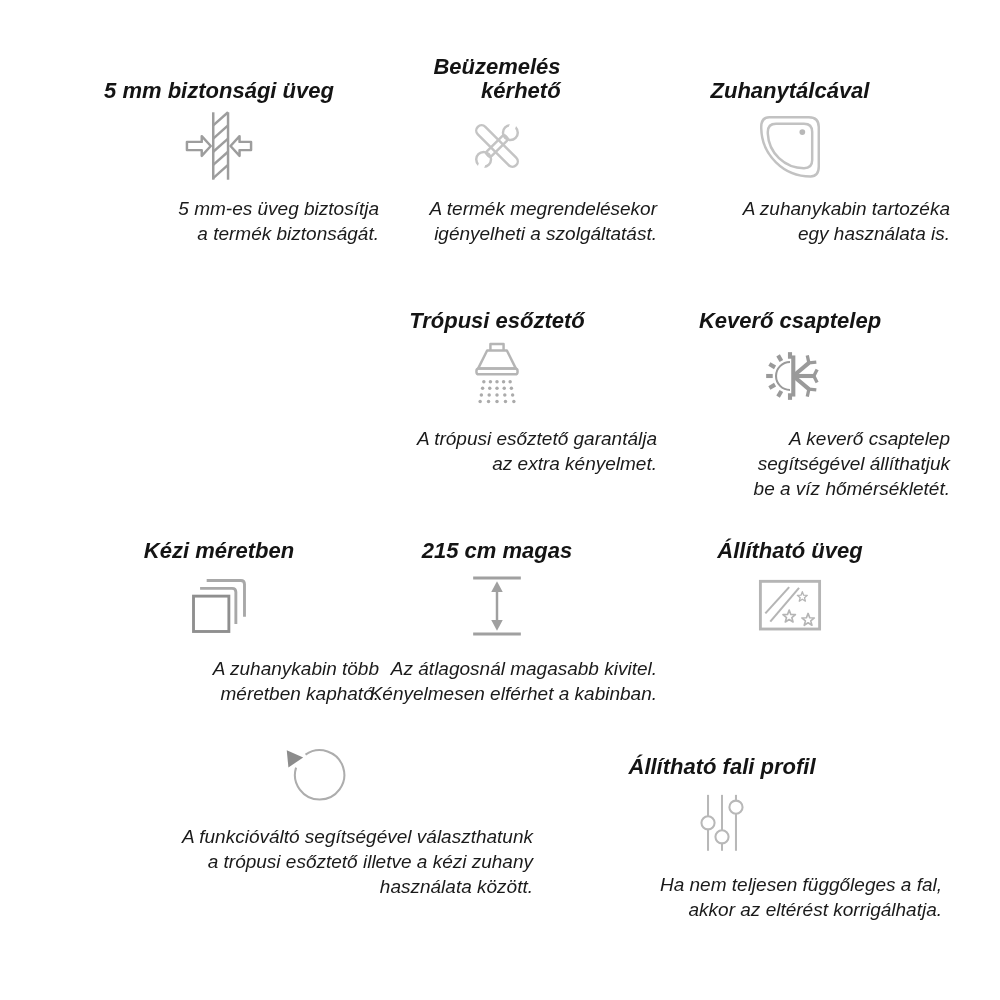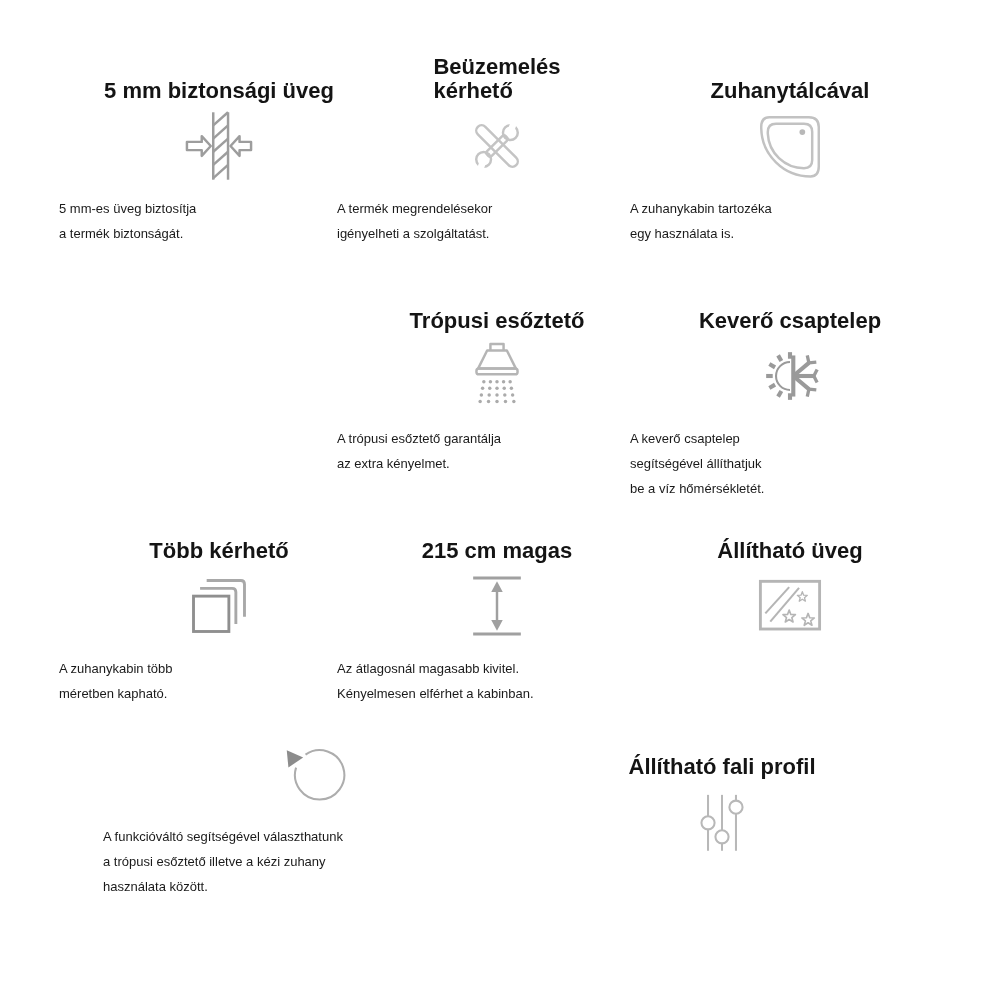--- a/index.html
+++ b/index.html
@@ -1,28 +1,28 @@
 <!DOCTYPE html>
 <html><head>
 <meta charset="utf-8">
 <style>
   html,body{margin:0;padding:0;background:#fff;}
   #canvas{
     position:relative;width:1000px;height:1000px;background:#fff;overflow:hidden;
     font-family:"Liberation Sans","DejaVu Sans",sans-serif;color:#1a1a1a;
   }
-  .feature{position:absolute;text-align:left;}
+  .feature{position:absolute;text-align:right;font-style:italic;}
   .f-title{
     font-weight:bold;font-size:22px;line-height:24px;height:48px;
     display:flex;align-items:flex-end;justify-content:center;
     white-space:pre-line;color:#141414;
   }
   .f-icon{height:86px;display:flex;align-items:center;justify-content:center;}
   .f-icon svg{height:74px;width:auto;display:block;}
-  .f-desc{margin-top:7px;font-size:13px;line-height:25px;white-space:pre-line;color:#1a1a1a;}
+  .f-desc{margin-top:7px;font-size:19px;line-height:25px;white-space:pre-line;color:#1a1a1a;}
   
   .c1{left:59px;width:320px;} .c2{left:337px;width:320px;} .c3{left:630px;width:320px;}
   .r1{top:55px;} .r2{top:285px;} .r3{top:515px;}
   
   #f10{left:103px;top:731px;width:430px;}
   #f11{left:502px;top:731px;width:440px;}
 </style>
 </head>
 <body>
 
@@ -155,21 +155,21 @@
             <line x1="68" y1="61" x2="66" y2="70"></line>
         </g>
       </svg>
     </div>
     <div class="f-desc">A keverő csaptelep
 segítségével állíthatjuk
 be a víz hőmérsékletét.</div>
   </div>
 
   <div class="feature c1 r3" id="f7">
-    <div class="f-title">Több kérhető</div>
+    <div class="f-title">Kézi méretben</div>
     <div class="f-icon">
       <svg viewBox="0 0 90 90">
         <rect x="14" y="33" width="43" height="43" stroke="#8f8f8f" stroke-width="3.5" fill="none"></rect>
         <g stroke="#a8a8a8" stroke-width="3.5" fill="none" stroke-linejoin="round">
           <path d="M22 23.5 H61 Q65.5 23.5 65.5 28 V67"></path>
           <path d="M30 14 H71.5 Q76 14 76 18.5 V58"></path>
         </g>
       </svg>
     </div>
     <div class="f-desc">A zuhanykabin több
@@ -234,15 +234,17 @@
           <line x1="45" y1="12" x2="45" y2="80"></line>
           <line x1="62" y1="12" x2="62" y2="80"></line>
         </g>
         <g stroke="#b8b8b8" stroke-width="2.5" fill="#ffffff">
           <circle cx="28" cy="46" r="8"></circle>
           <circle cx="45" cy="63" r="8"></circle>
           <circle cx="62" cy="27" r="8"></circle>
         </g>
       </svg>
     </div>
+    <div class="f-desc">Ha nem teljesen függőleges a fal,
+akkor az eltérést korrigálhatja.</div>
   </div>
 
 </div>
 
 </body></html>

